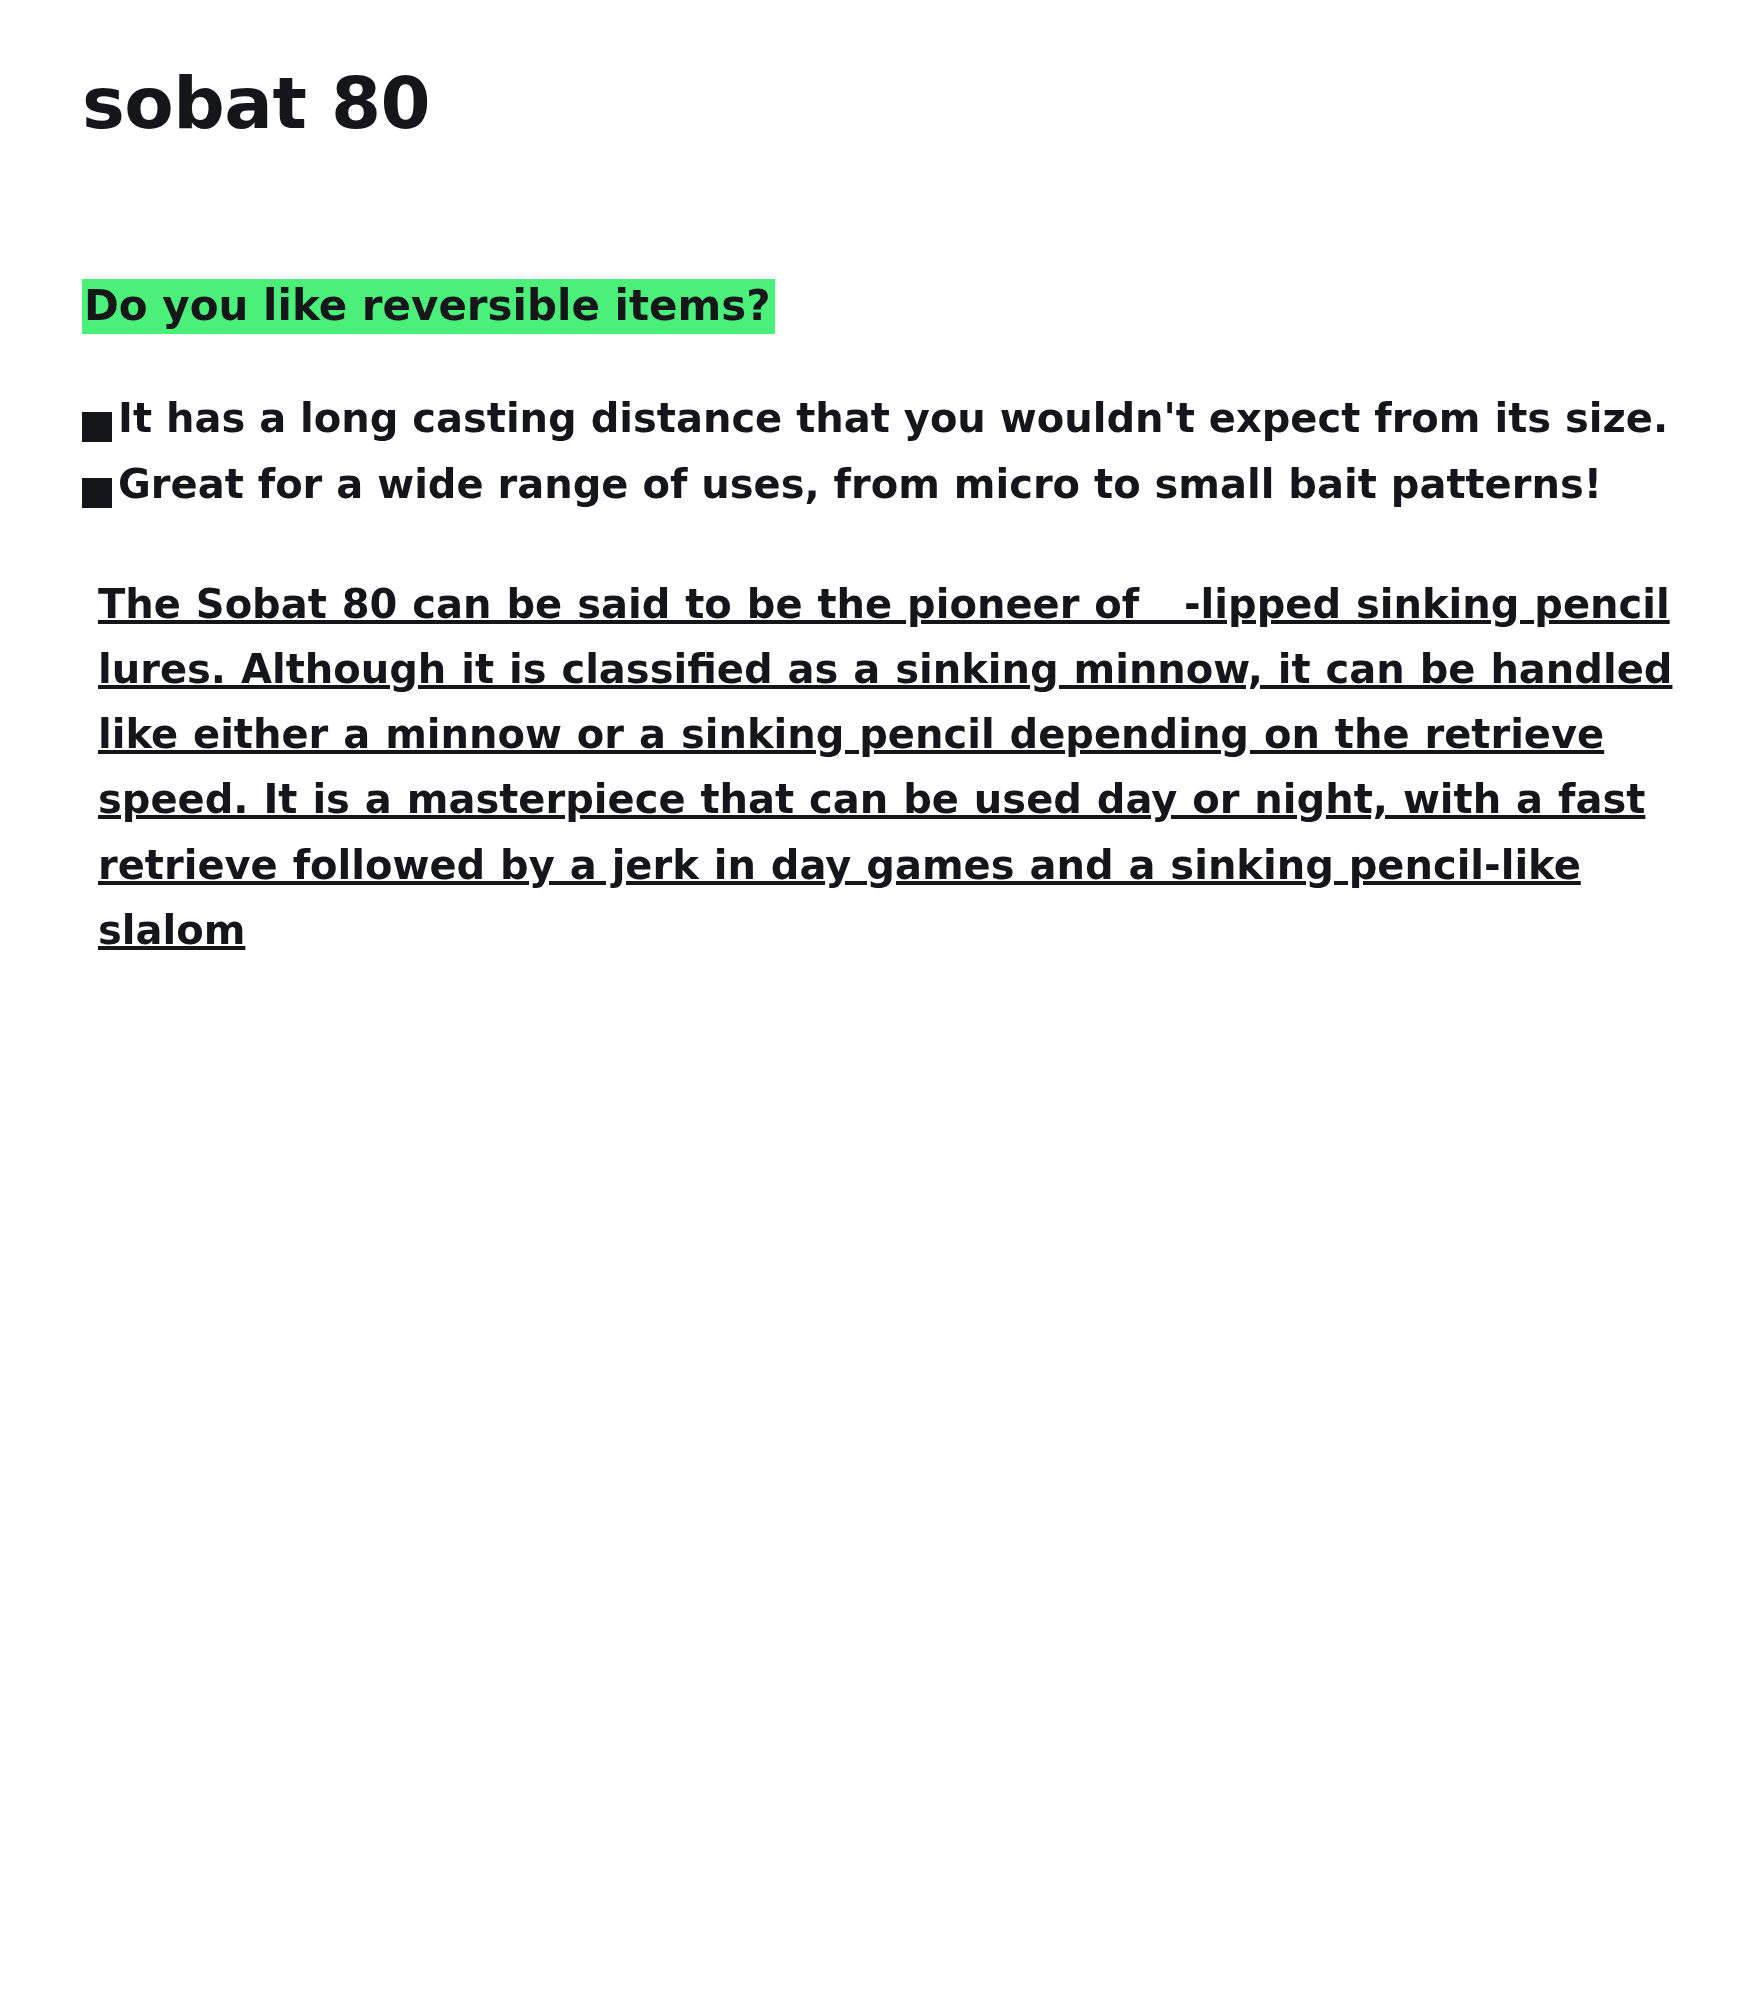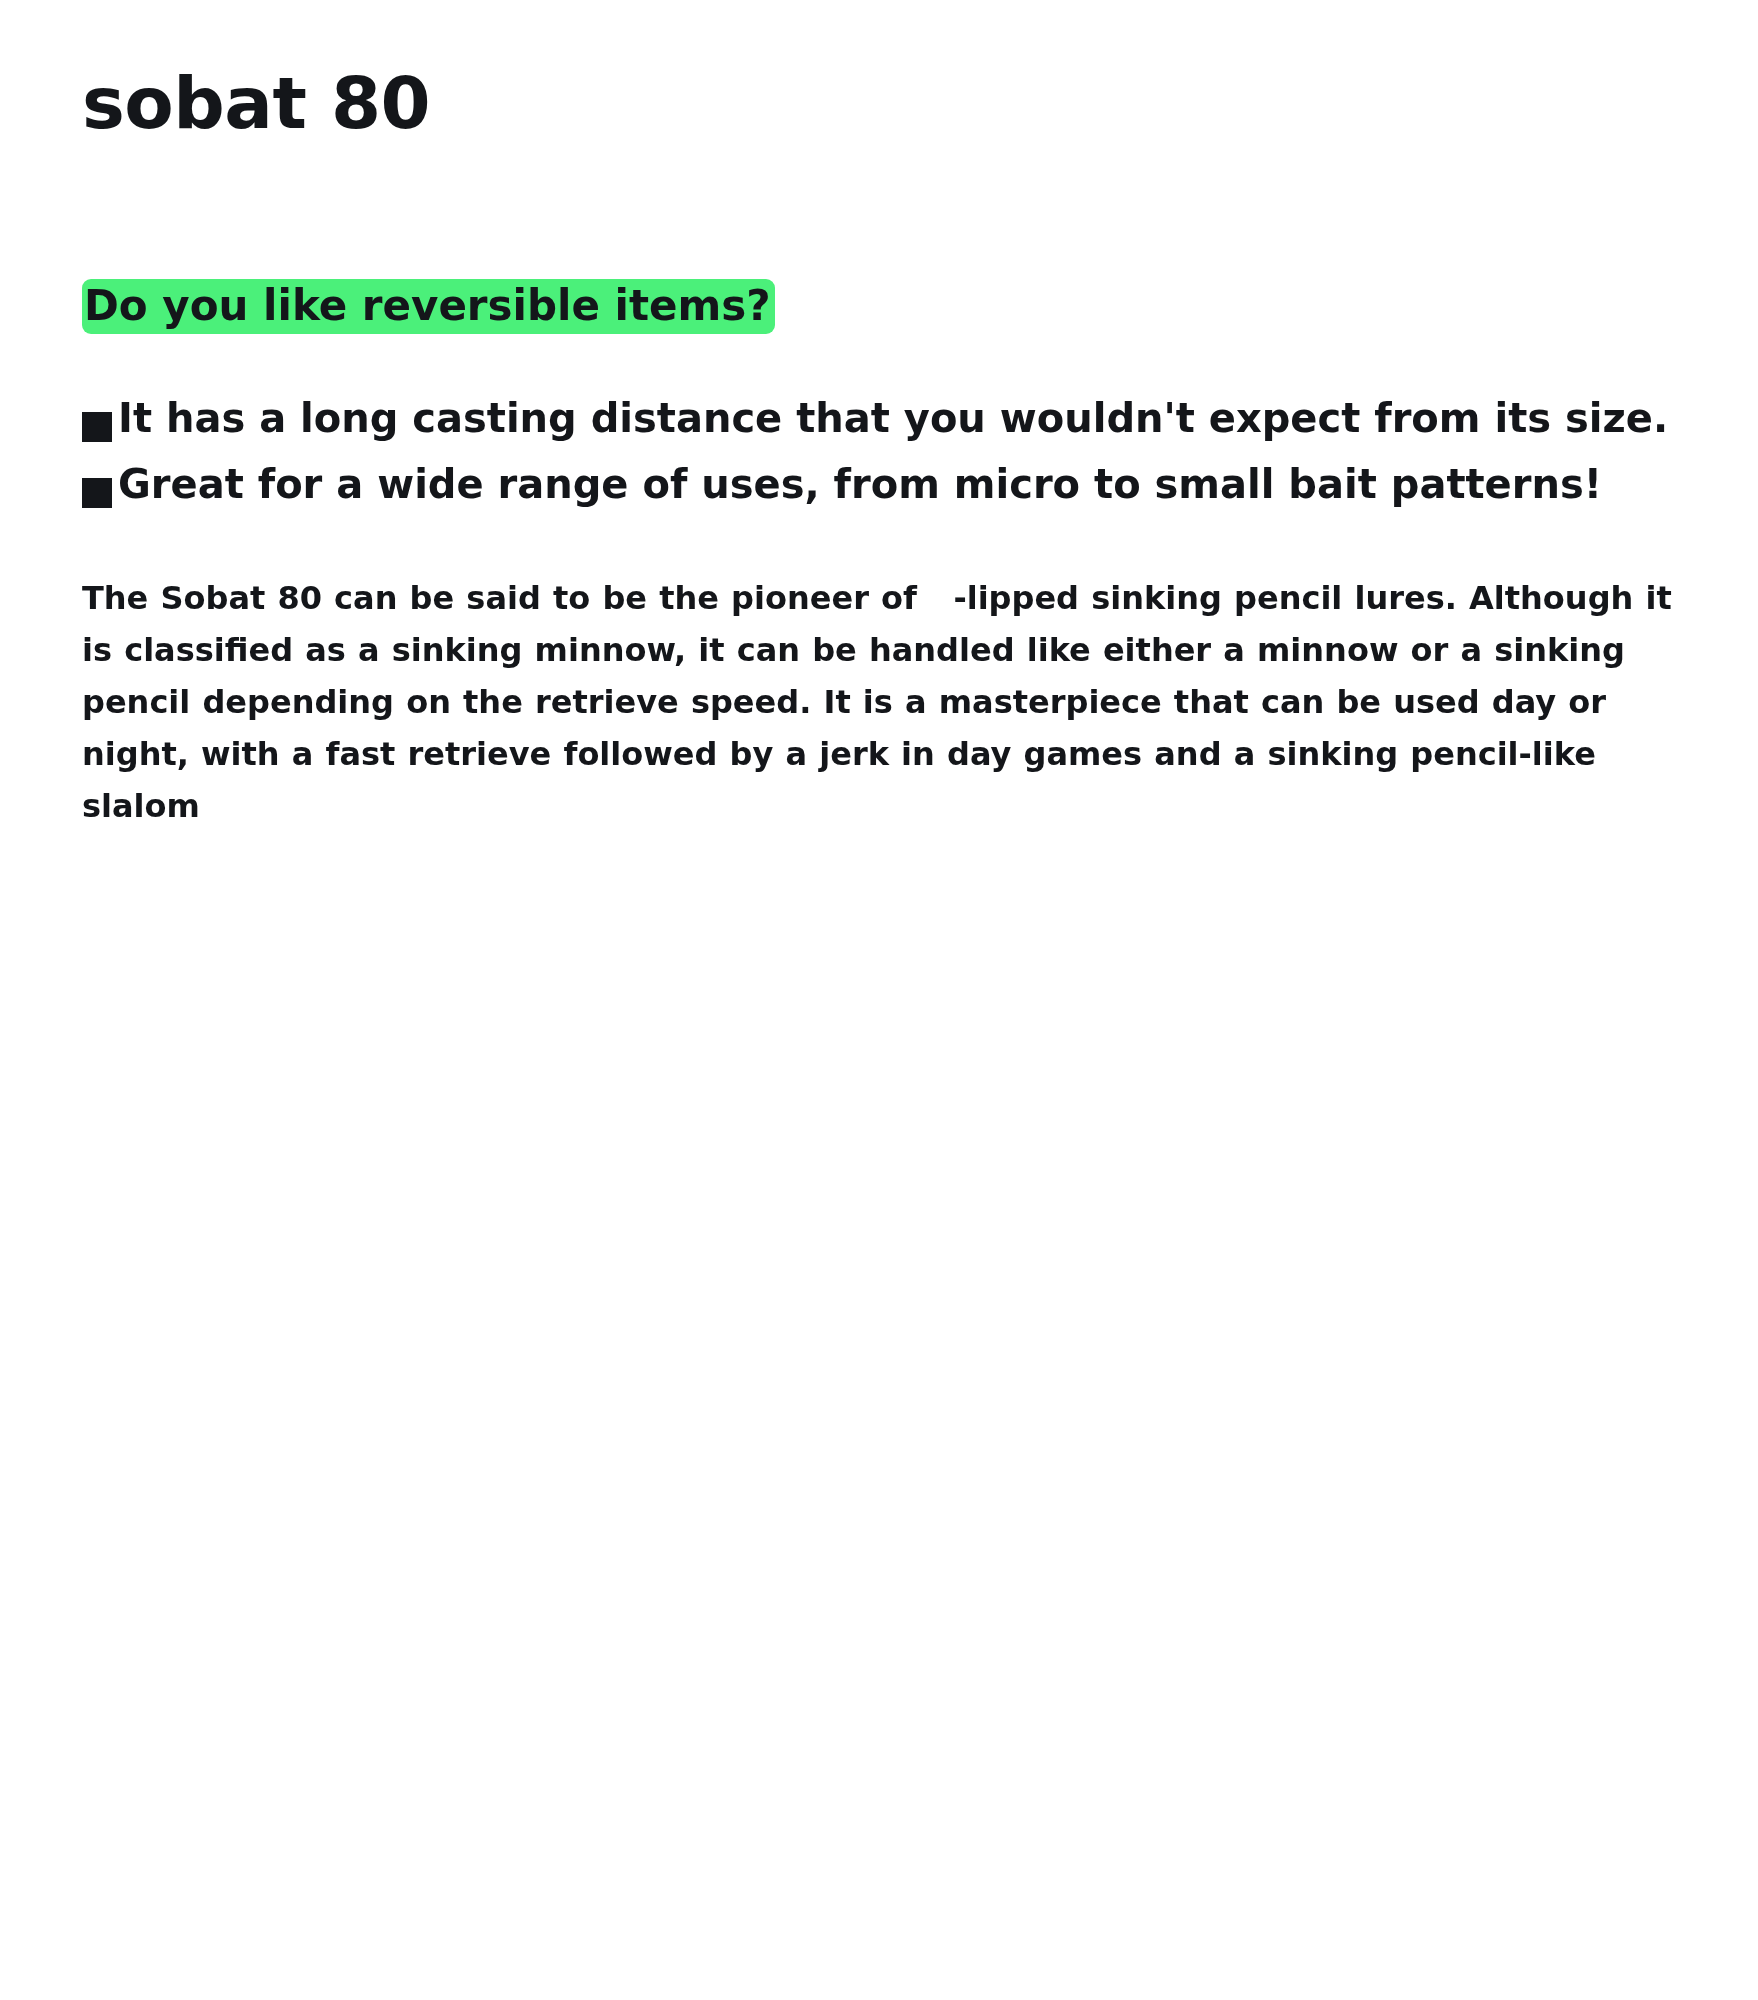--- a/index.html
+++ b/index.html
@@ -33,21 +33,20 @@
   .highlight-heading {
     display: inline;
     font-size: 42px;
     font-weight: 700;
     line-height: 1.5;
     color: #14161a;
     background: #4bf07a;
     box-decoration-break: clone;
     -webkit-box-decoration-break: clone;
     padding: 2px 4px 4px 2px;
-    border-radius: 9px;
   }
   .bullet-list {
     list-style: none;
     margin: 52px 0 0 0;
     padding: 0;
   }
   .bullet-item {
     display: flex;
     align-items: center;
     font-size: 40px;
@@ -62,27 +61,28 @@
     height: 30px;
     background: #14161a;
     margin-top: 17px;
     margin-right: 6px;
   }
   .bullet-text {
     flex: 1 1 auto;
     text-indent: 0;
   }
   .body-paragraph {
-    font-size: 32px;
+    font-size: 40px;
     font-weight: 700;
     line-height: 1.63;
     color: #14161a;
-    margin: 58px 0 0 0;
+    margin: 58px 0 0 16px;
     max-width: 1600px;
     word-spacing: 1px;
+    text-decoration: underline;
   }
 </style>
 </head>
 <body>
 
 <div class="page">
 
   <h1 class="product-title">sobat 80</h1>
 
   <div class="section">

